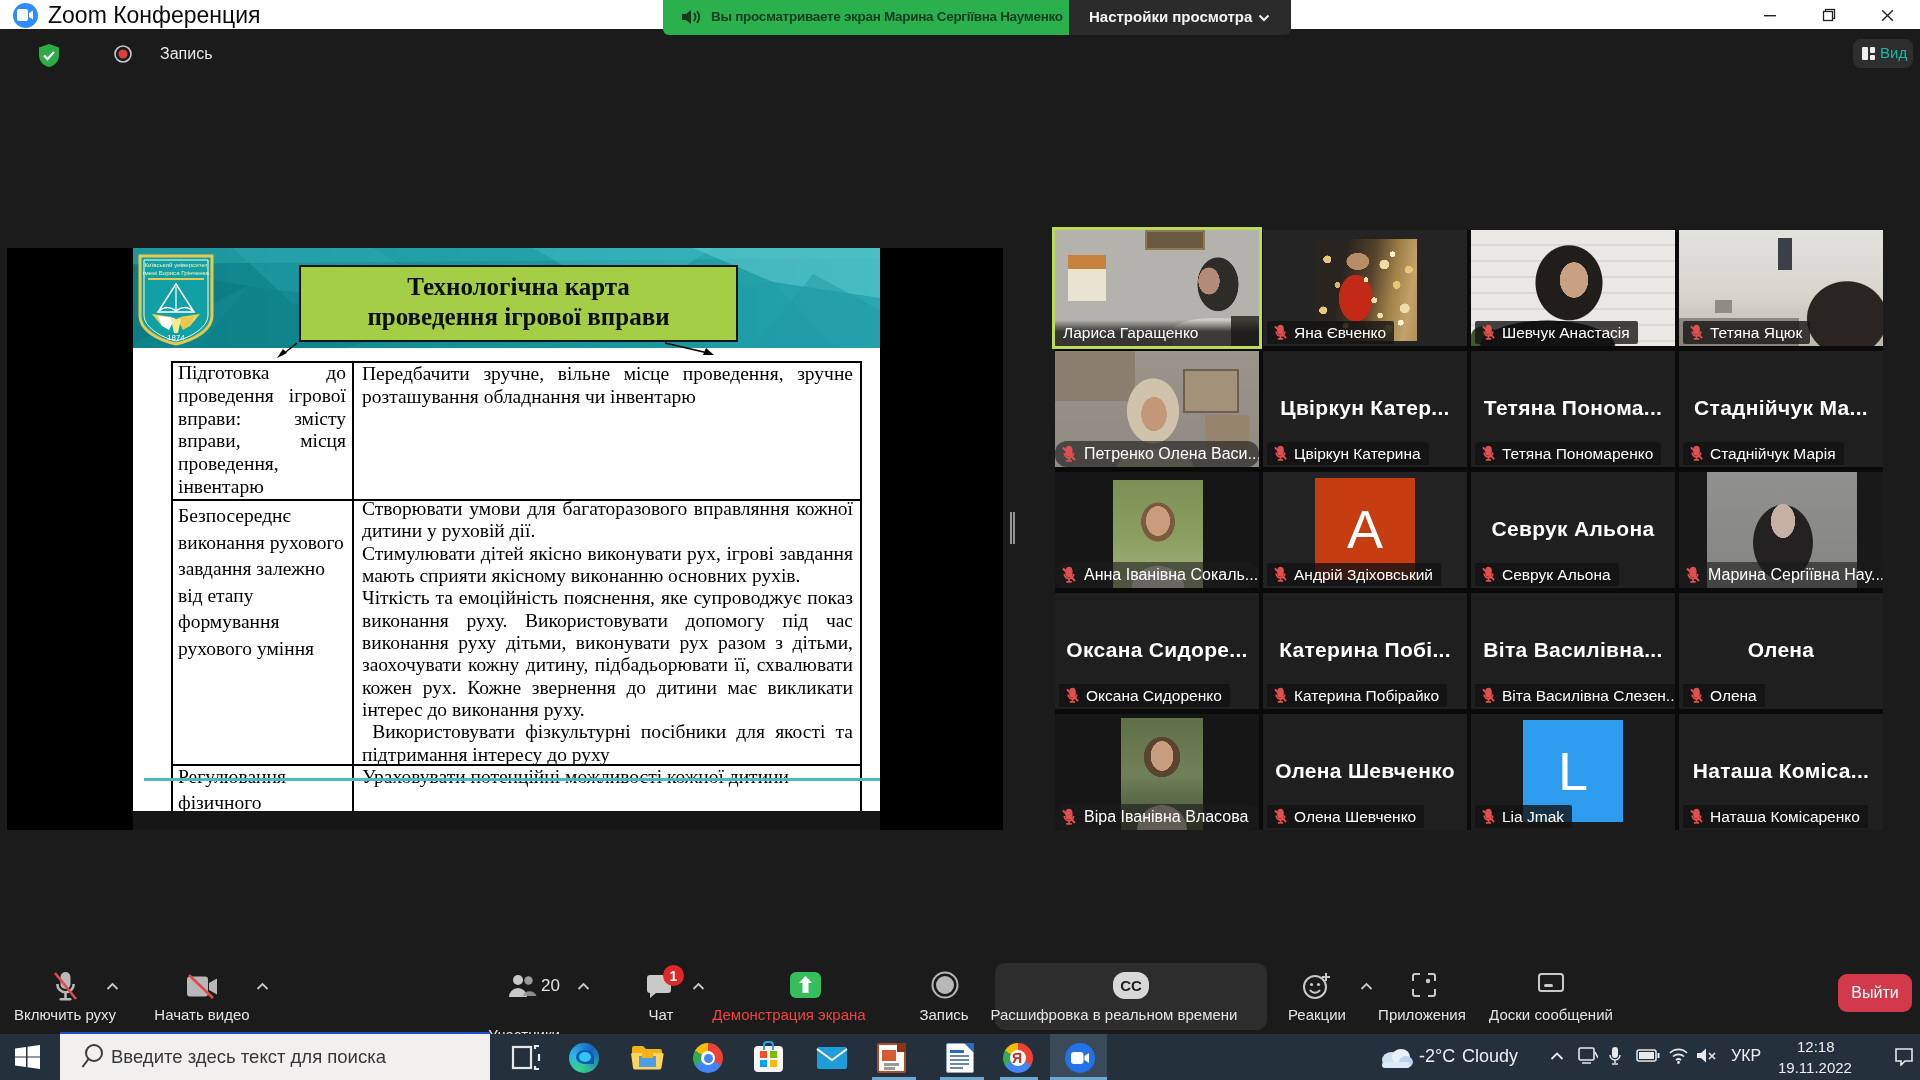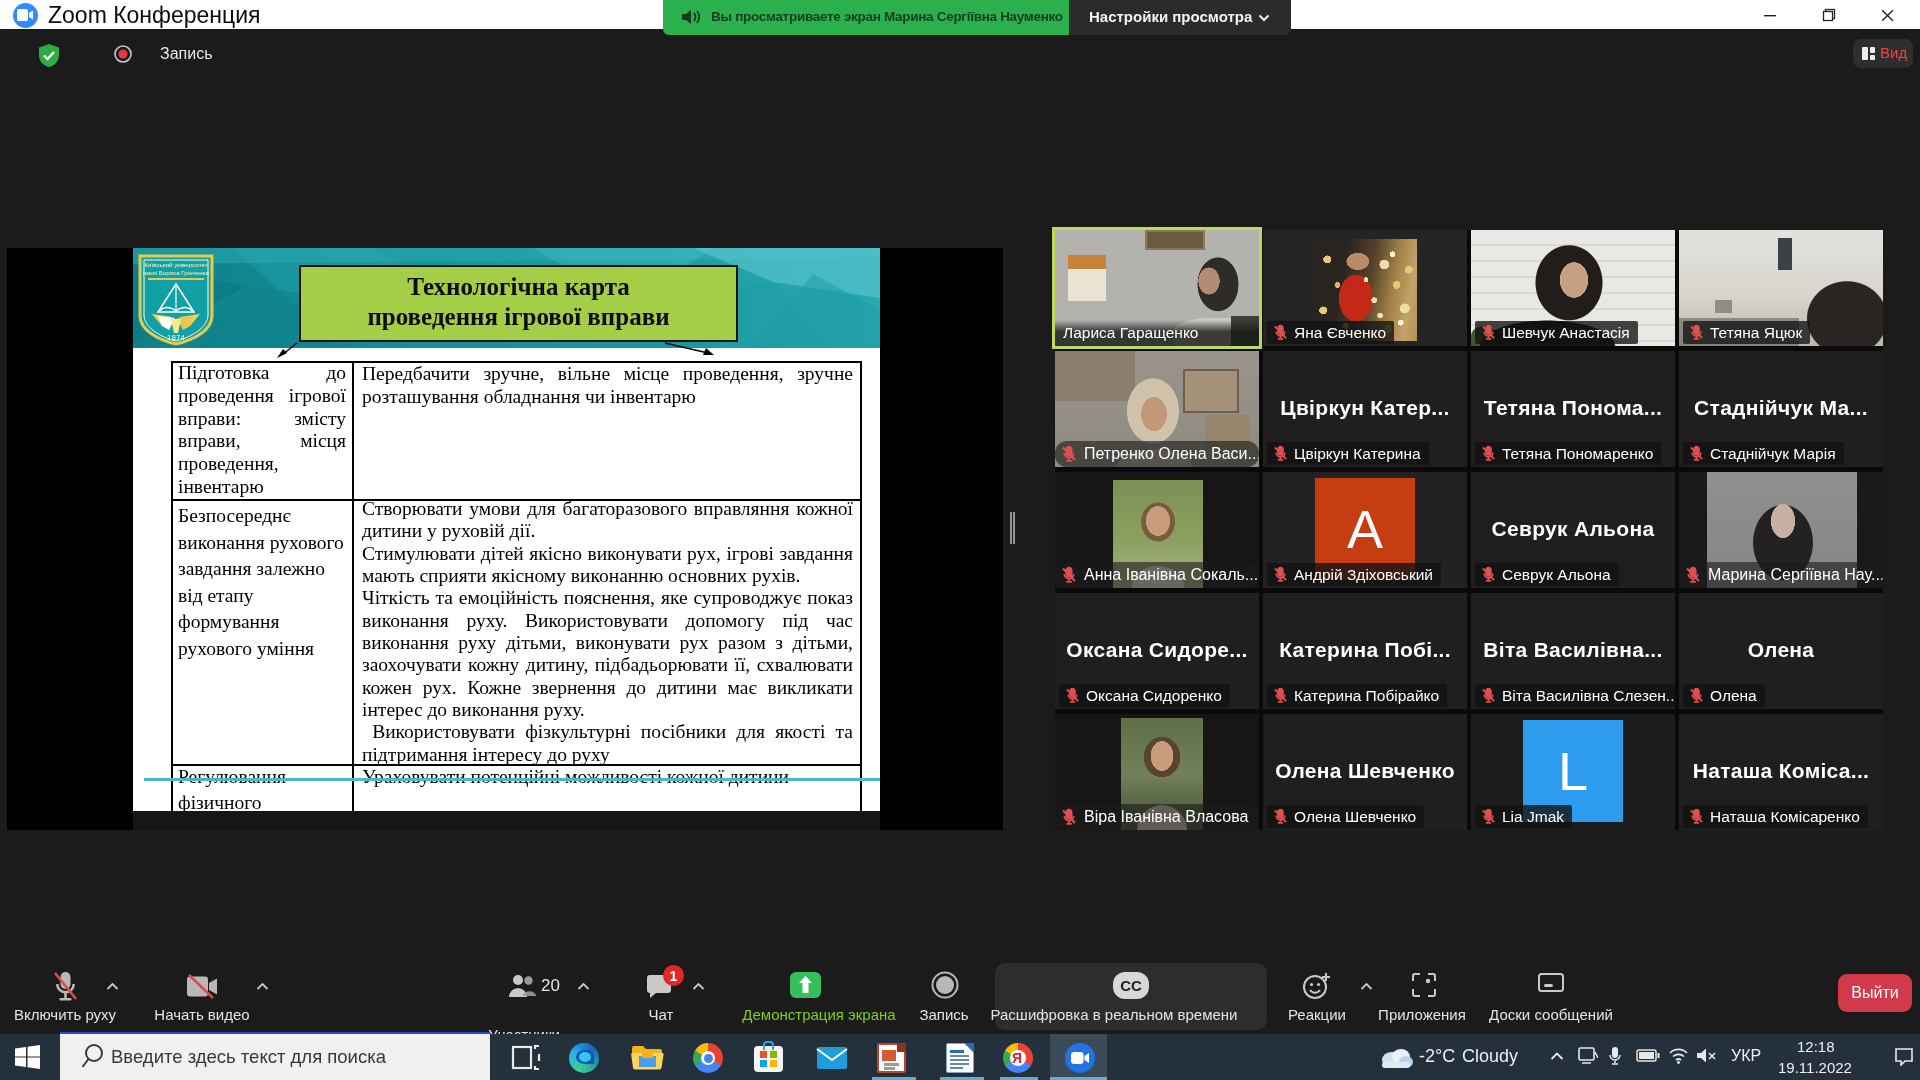--- a/index.html
+++ b/index.html
@@ -19,21 +19,21 @@
 #banner .txt { position:absolute; left:48px; top:9px; font-size:13.5px; font-weight:bold; color:#163d22; letter-spacing:-0.3px; white-space:nowrap; }
 #viewset { left:1069px; top:0px; width:222px; height:35px; background:#2b2b2b; border-radius:0 0 6px 0; }
 #viewset .txt { position:absolute; left:20px; top:8px; font-size:15px; font-weight:bold; color:#f2f2f2; white-space:nowrap; }
 
 
 #shield { left:37px; top:43px; }
 #recdot { left:114px; top:45px; }
 #rectext { left:160px; top:45px; font-size:16px; color:#e9e9e9; }
 #vidbtn { left:1853px; top:39px; width:60px; height:29px; background:#2e2e2e; border-radius:8px; }
 #vidbtn .g { position:absolute; left:9px; top:8px; }
-#vidbtn .t { position:absolute; left:27px; top:5px; font-size:15px; color:#ef4444; }
+#vidbtn .t { position:absolute; left:27px; top:5px; font-size:15px; color:#14b8a6; }
 
 
 #share { left:7px; top:248px; width:996px; height:582px; background:#000; }
 #slide { position:absolute; left:126px; top:0px; width:747px; height:563px; background:#fff; }
 #slidefoot { position:absolute; left:126px; top:563px; width:747px; height:19px; background:#161616; }
 #divhandle1 { left:1010px; top:512px; width:2px; height:32px; background:#969696; }
 #divhandle2 { left:1013px; top:512px; width:2px; height:32px; background:#969696; }
 
 
 .tline { position:absolute; background:#000; }
@@ -609,21 +609,21 @@
     <div class="tlabel" style="left:645px; width:32px;">Чат</div>
     <svg class="caret" style="left:692px;" width="13" height="9" viewBox="0 0 13 9">
         <path d="M1.5 7 L6.5 2 L11.5 7" stroke="#c9c9c9" stroke-width="1.8" fill="none"></path>
       </svg>
 
     <div class="abs" style="left:790px; top:972px; width:31px; height:26px; background:#35bf5c; border-radius:6px;">
       <svg style="position:absolute;left:8px;top:4px;" width="15" height="18" viewBox="0 0 15 18">
           <path d="M7.5 0 L14 7 H10.5 V17 H4.5 V7 H1 Z" fill="#fff"></path>
         </svg>
     </div>
-    <div class="tlabel" style="left:741px; width:156px; color:#84cc16;">Демонстрация экрана</div>
+    <div class="tlabel" style="left:711px; width:156px; color:#ef4444;">Демонстрация экрана</div>
 
     <svg class="abs" style="left:931px; top:971px;" width="28" height="28" viewBox="0 0 28 28">
         <circle cx="14" cy="14" r="12.5" fill="none" stroke="#b8b8b8" stroke-width="2"></circle>
         <circle cx="14" cy="14" r="9" fill="#b8b8b8"></circle>
       </svg>
     <div class="tlabel" style="left:918px; width:52px;">Запись</div>
 
     <div class="abs" style="left:995px; top:963px; width:272px; height:67px; background:#2d2d2d; border-radius:10px;"></div>
     <div class="abs" style="left:1113px; top:972px; width:36px; height:27px; background:#d8d8d8; border-radius:12px; color:#1e1e1e; font-size:15px; font-weight:bold; text-align:center; line-height:27px;">CC</div>
     <div class="tlabel" style="left:990px; width:248px;">Расшифровка в реальном времени</div>

